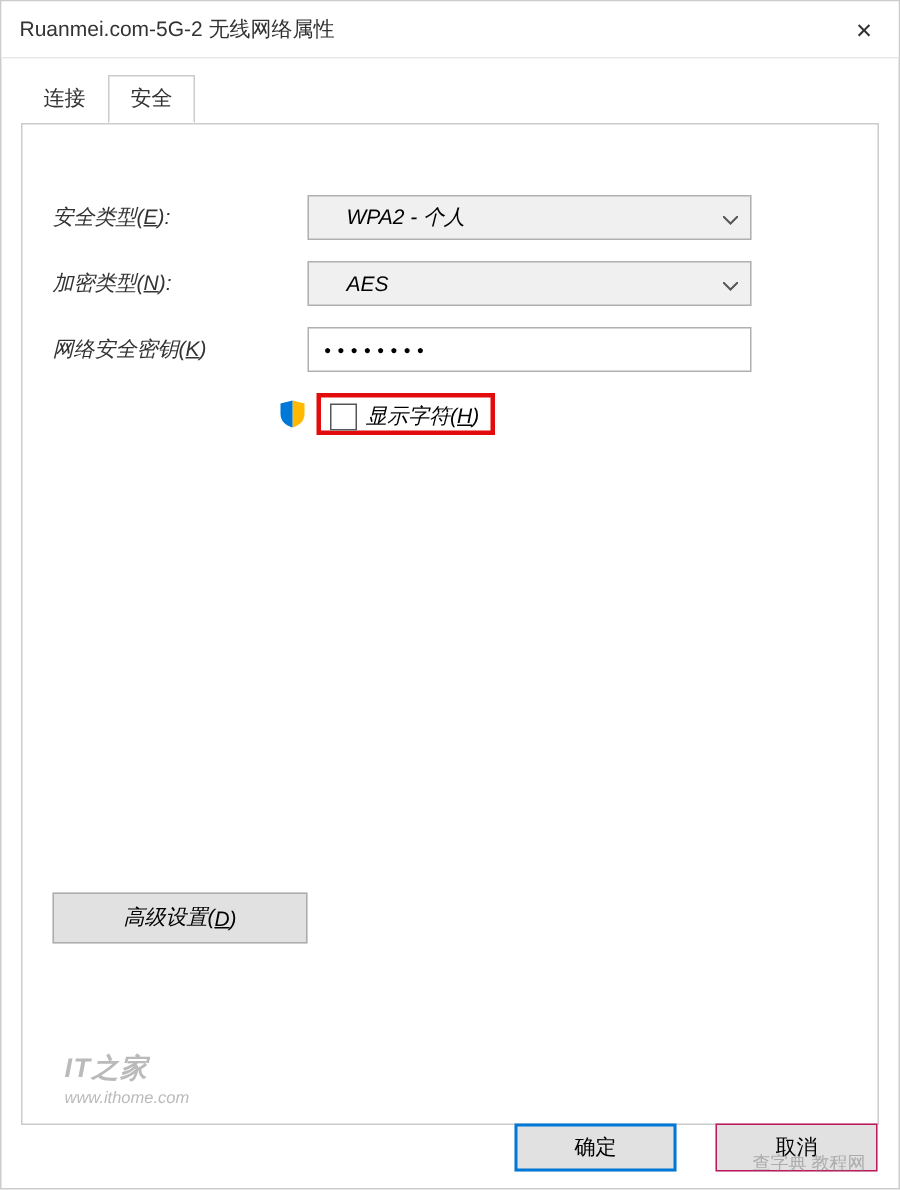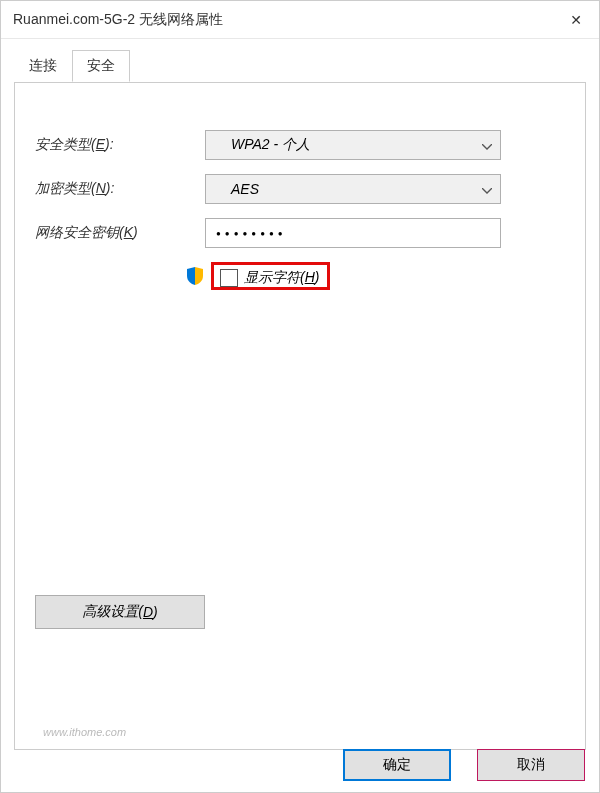--- a/index.html
+++ b/index.html
@@ -290,31 +290,33 @@
         </div>
       </div>
 
       <div class="advanced-btn">
         <span>高级设置(</span>
           <span class="ul">D</span>
           <span>)</span>
       </div>
 
       <div class="watermark">
+        <div class="wm-logo">IT之家</div>
         <div>www.ithome.com</div>
       </div>
 
     </div>
   </div>
 
   <div class="button-bar">
     <button class="primary">
       <span>确定</span>
     </button>
     <button>
       <span>取消</span>
     </button>
   </div>
 
   <div class="watermark2">
+    <div>查字典 教程网</div>
   </div>
 
 </div>
 
 </body></html>

